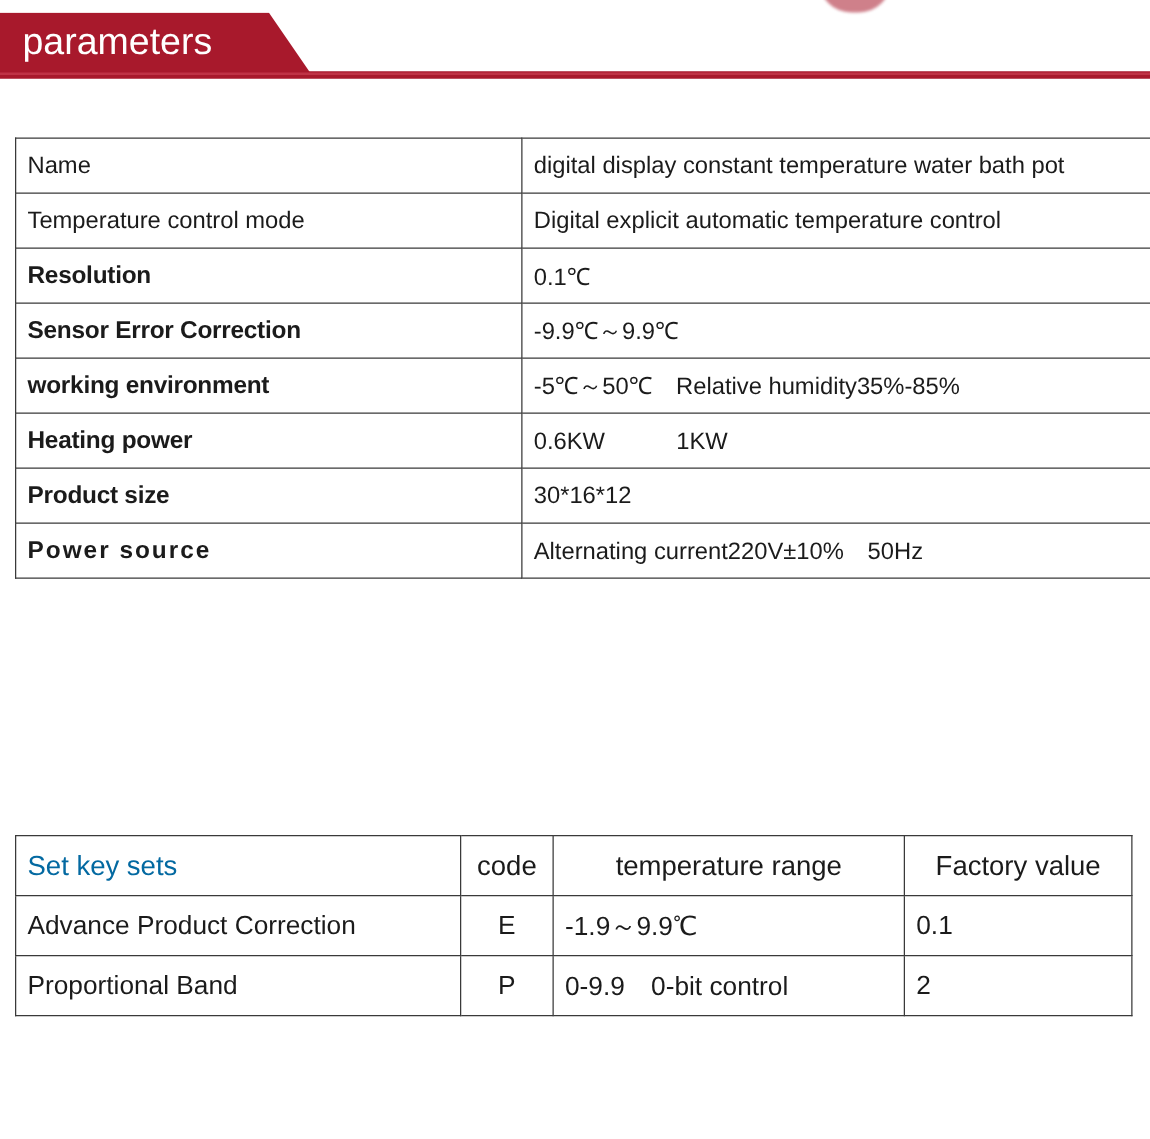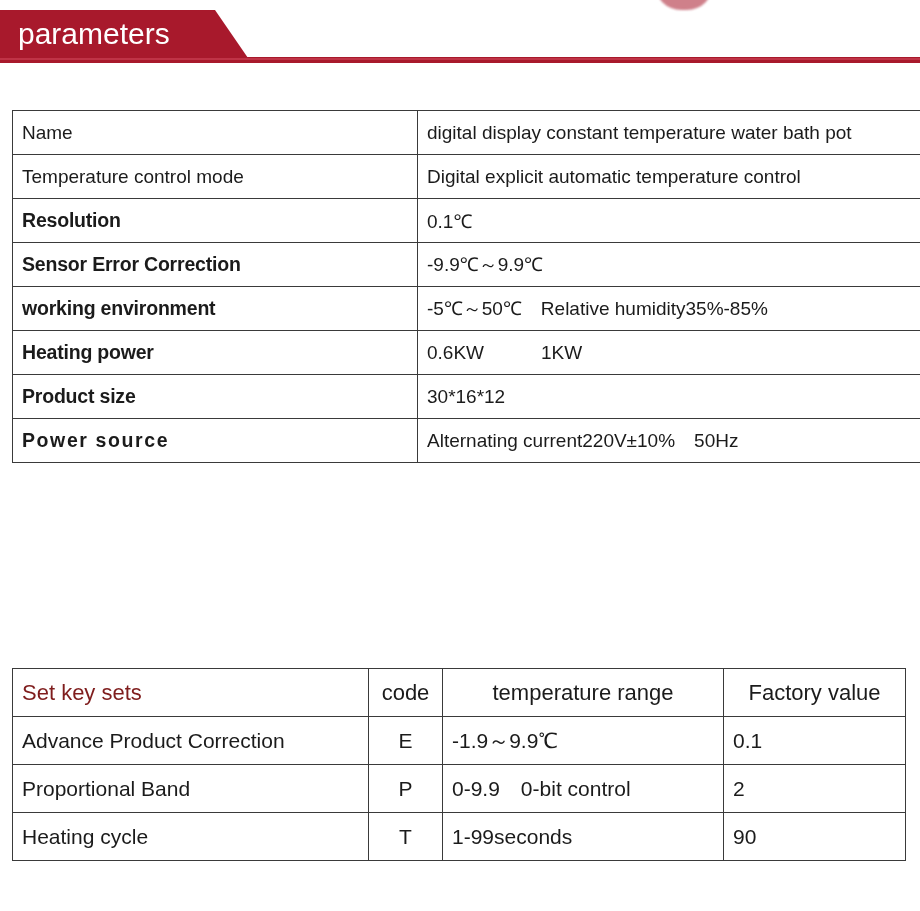--- a/index.html
+++ b/index.html
@@ -110,21 +110,21 @@
   }
   #table-keys td { height: 48px; font-size: 21px; }
   #table-keys td.c1 { width: 356px; }
   #table-keys td.c2 { width: 74px; text-align: center; }
   #table-keys td.c3 { width: 281px; }
   #table-keys td.c4 { width: 182px; text-align: left; }
   #table-keys tr.head td { font-size: 22px; }
   #table-keys tr.head td.c2,
   #table-keys tr.head td.c3,
   #table-keys tr.head td.c4 { text-align: center; }
-  #table-keys td.red { color: #7f1d1d; }
+  #table-keys td.red { color: #0369a1; }
 </style>
 </head>
 <body>
 
 <div id="page">
 
   <div class="top-arc"></div>
 
   <div class="banner-wrap">
     <div class="banner-shape"></div>
@@ -183,22 +183,16 @@
         <td class="c2">E</td>
         <td class="c3">-1.9～9.9℃</td>
         <td class="c4">0.1</td>
       </tr>
       <tr>
         <td class="c1">Proportional Band</td>
         <td class="c2">P</td>
         <td class="c3">0-9.9　0-bit control</td>
         <td class="c4">2</td>
       </tr>
-      <tr>
-        <td class="c1">Heating cycle</td>
-        <td class="c2">T</td>
-        <td class="c3">1-99seconds</td>
-        <td class="c4">90</td>
-      </tr>
     </tbody>
   </table>
 
 </div>
 
 </body></html>

